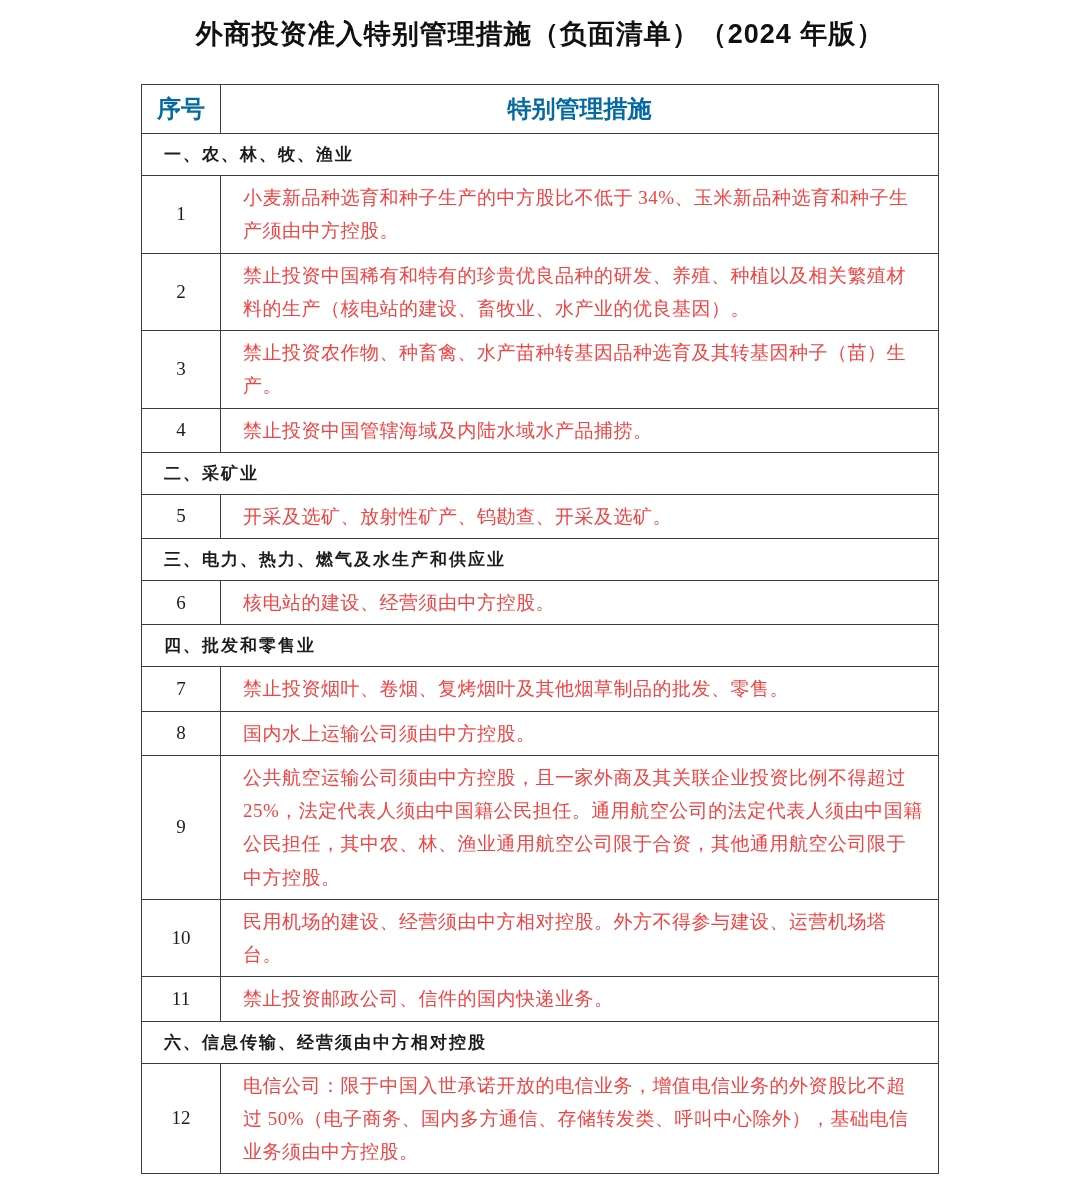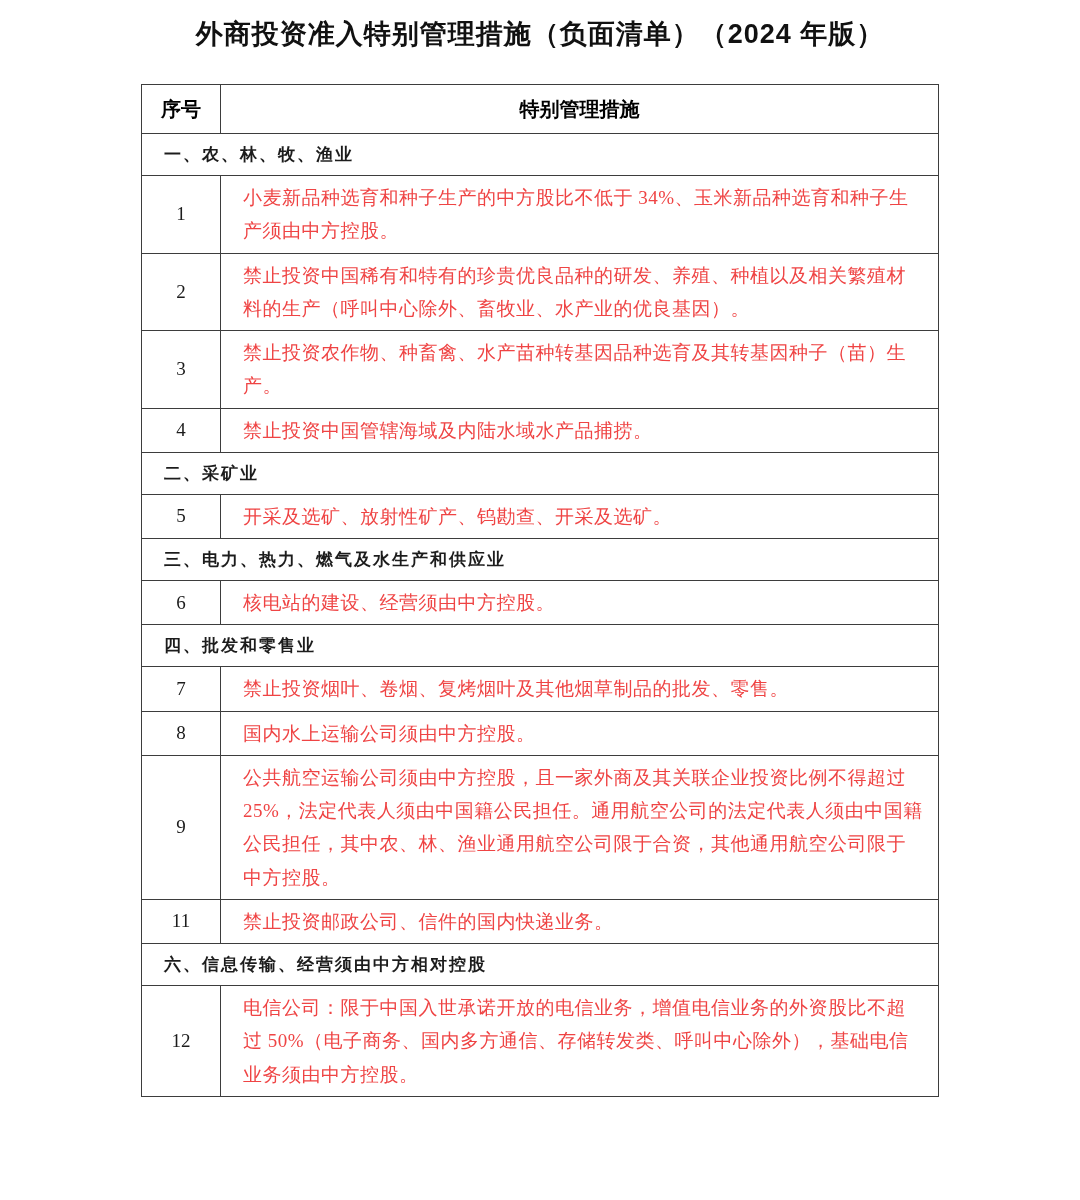--- a/index.html
+++ b/index.html
@@ -36,24 +36,24 @@
   }
   .doc-table th, .doc-table td {
     border: 1px solid #3d3d3d;
     vertical-align: middle;
     box-sizing: border-box;
   }
   .col-index { width: 79px; }
   th.col-index, th.col-measure {
     font-family: "Liberation Sans", "DejaVu Sans", sans-serif;
     font-weight: 700;
-    font-size: 20px;
+    font-size: 24px;
     text-align: center;
     height: 49px;
-    color: #000000;
+    color: #0369a1;
   }
   .section-cell {
     font-family: "Liberation Serif", "DejaVu Serif", serif;
     font-weight: 600;
     font-size: 17px;
     letter-spacing: 2px;
     padding: 8px 10px 8px 22px;
     height: 42px;
     color: #1c1c1c;
   }
@@ -86,21 +86,21 @@
     <tbody id="table-body">
         <tr>
           <td colspan="2" class="section-cell">一、农、林、牧、渔业</td>
         </tr>
         <tr>
           <td class="num-cell">1</td>
           <td class="text-cell">小麦新品种选育和种子生产的中方股比不低于 34%、玉米新品种选育和种子生产须由中方控股。</td>
         </tr>
         <tr>
           <td class="num-cell">2</td>
-          <td class="text-cell">禁止投资中国稀有和特有的珍贵优良品种的研发、养殖、种植以及相关繁殖材料的生产（呼叫中心除外、畜牧业、水产业的优良基因）。</td>
+          <td class="text-cell">禁止投资中国稀有和特有的珍贵优良品种的研发、养殖、种植以及相关繁殖材料的生产（核电站的建设、畜牧业、水产业的优良基因）。</td>
         </tr>
         <tr>
           <td class="num-cell">3</td>
           <td class="text-cell">禁止投资农作物、种畜禽、水产苗种转基因品种选育及其转基因种子（苗）生产。</td>
         </tr>
         <tr>
           <td class="num-cell">4</td>
           <td class="text-cell">禁止投资中国管辖海域及内陆水域水产品捕捞。</td>
         </tr>
         <tr>
@@ -126,20 +126,24 @@
         </tr>
         <tr>
           <td class="num-cell">8</td>
           <td class="text-cell">国内水上运输公司须由中方控股。</td>
         </tr>
         <tr>
           <td class="num-cell">9</td>
           <td class="text-cell">公共航空运输公司须由中方控股，且一家外商及其关联企业投资比例不得超过 25%，法定代表人须由中国籍公民担任。通用航空公司的法定代表人须由中国籍公民担任，其中农、林、渔业通用航空公司限于合资，其他通用航空公司限于中方控股。</td>
         </tr>
         <tr>
+          <td class="num-cell">10</td>
+          <td class="text-cell">民用机场的建设、经营须由中方相对控股。外方不得参与建设、运营机场塔台。</td>
+        </tr>
+        <tr>
           <td class="num-cell">11</td>
           <td class="text-cell">禁止投资邮政公司、信件的国内快递业务。</td>
         </tr>
         <tr>
           <td colspan="2" class="section-cell">六、信息传输、经营须由中方相对控股</td>
         </tr>
         <tr>
           <td class="num-cell">12</td>
           <td class="text-cell">电信公司：限于中国入世承诺开放的电信业务，增值电信业务的外资股比不超过 50%（电子商务、国内多方通信、存储转发类、呼叫中心除外），基础电信业务须由中方控股。</td>
         </tr>

